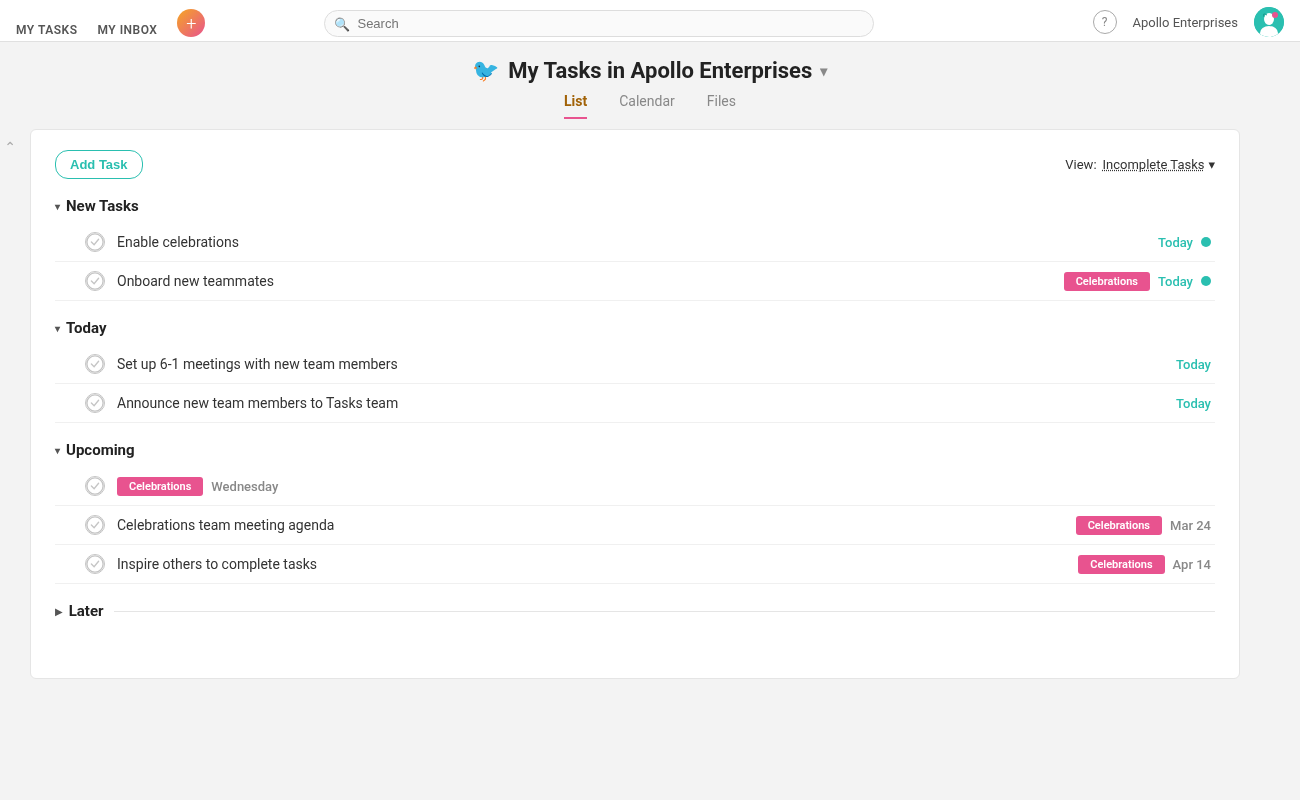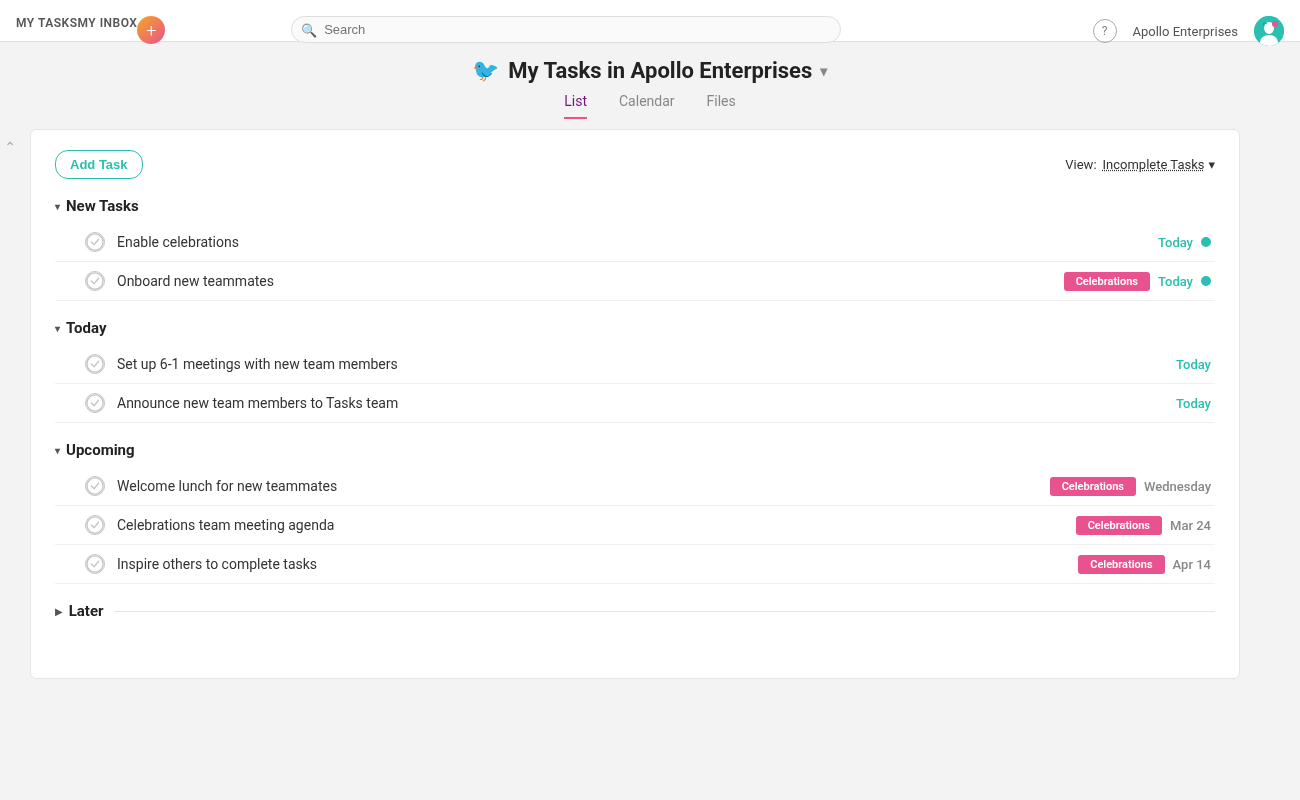--- a/index.html
+++ b/index.html
@@ -1,21 +1,21 @@
 <!DOCTYPE html>
 <html><head>
   <meta charset="utf-8">
   <style>
     * { box-sizing: border-box; margin: 0; padding: 0; }
     body { font-family: -apple-system, BlinkMacSystemFont, 'Segoe UI', Roboto, sans-serif; background: #f3f3f3; color: #333; width: 1300px; height: 800px; overflow: hidden; }
 
     
     .top-nav {
-      display: flex; align-items: flex-start; background: #fff; border-bottom: 1px solid #e0e0e0;
-      height: 42px; padding: 16px 16px; 
+      display: flex; align-items: flex-end; background: #fff; border-bottom: 1px solid #e0e0e0;
+      height: 42px; padding: 4px 16px; gap: 20px;
     }
     .nav-link { font-size: 12px; font-weight: 600; color: #555; letter-spacing: 0.5px; cursor: pointer; text-transform: uppercase; }
     .add-btn {
       width: 28px; height: 28px; border-radius: 50%; background: linear-gradient(135deg, #f5a623, #e8538f);
       display: flex; align-items: center; justify-content: center; cursor: pointer; font-size: 18px; color: #fff; font-weight: 300; flex-shrink: 0;
     }
     .search-bar {
       flex: 1; max-width: 550px; margin: 0 auto; position: relative;
     }
     .search-bar input {
@@ -44,21 +44,21 @@
       font-size: 22px; font-weight: 700; color: #222;
     }
     .page-title .logo-icon { font-size: 22px; }
     .chevron-down { font-size: 14px; color: #888; cursor: pointer; }
     .page-tabs {
       display: flex; justify-content: center; gap: 32px; margin-top: 10px;
     }
     .tab {
       font-size: 14px; color: #888; padding-bottom: 8px; cursor: pointer; border-bottom: 2px solid transparent;
     }
-    .tab.active { color: #701a75; border-bottom: 2px solid #e8538f; font-weight: 400; }
+    .tab.active { color: #a16207; border-bottom: 2px solid #e8538f; font-weight: 700; }
 
     
     .layout {
       display: flex; height: calc(800px - 110px); background: #f3f3f3;
     }
     .sidebar-toggle {
       width: 20px; display: flex; align-items: flex-start; padding-top: 20px; justify-content: center; cursor: pointer; color: #aaa; font-size: 14px;
     }
 
     
@@ -232,21 +232,20 @@
         <span>Upcoming</span>
       </div>
 
       <div class="task-row">
         <div class="task-check">
           <svg width="20" height="20" viewBox="0 0 20 20">
               <circle cx="10" cy="10" r="9" fill="none" stroke="#c5c5c5" stroke-width="1.5"></circle>
               <path d="M6 10 L9 13 L14 7" stroke="#c5c5c5" stroke-width="1.5" fill="none" stroke-linecap="round"></path>
             </svg>
         </div>
-        <span class="task-name">Welcome lunch for new teammates</span>
         <div class="task-meta">
           <span class="tag-badge">Celebrations</span>
           <span class="date-label future">Wednesday</span>
         </div>
       </div>
 
       <div class="task-row">
         <div class="task-check">
           <svg width="20" height="20" viewBox="0 0 20 20">
               <circle cx="10" cy="10" r="9" fill="none" stroke="#c5c5c5" stroke-width="1.5"></circle>

